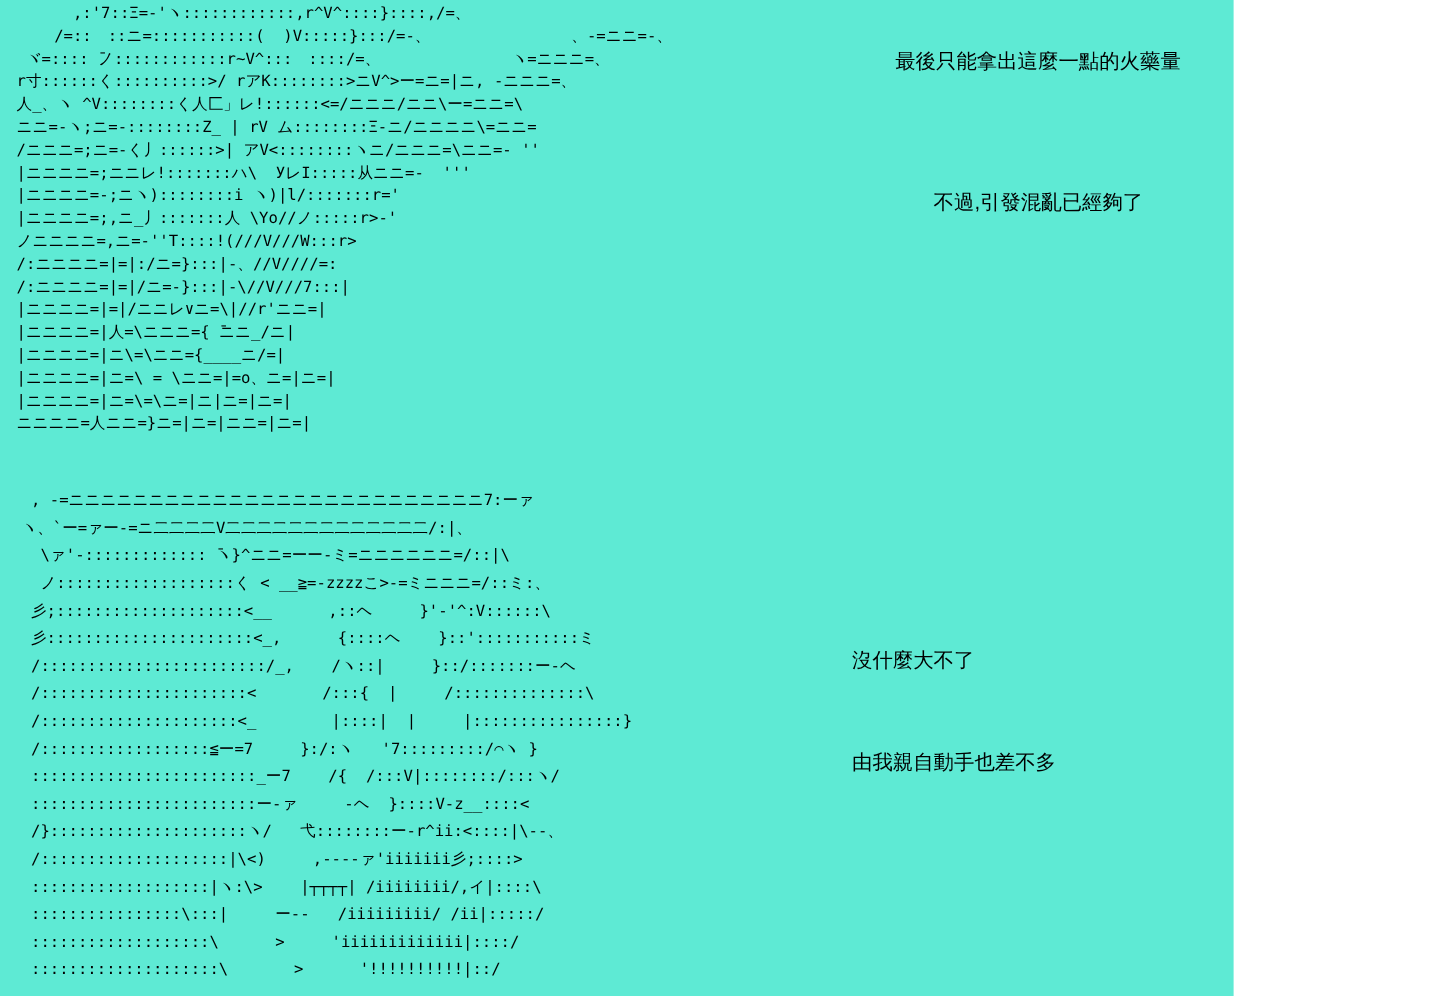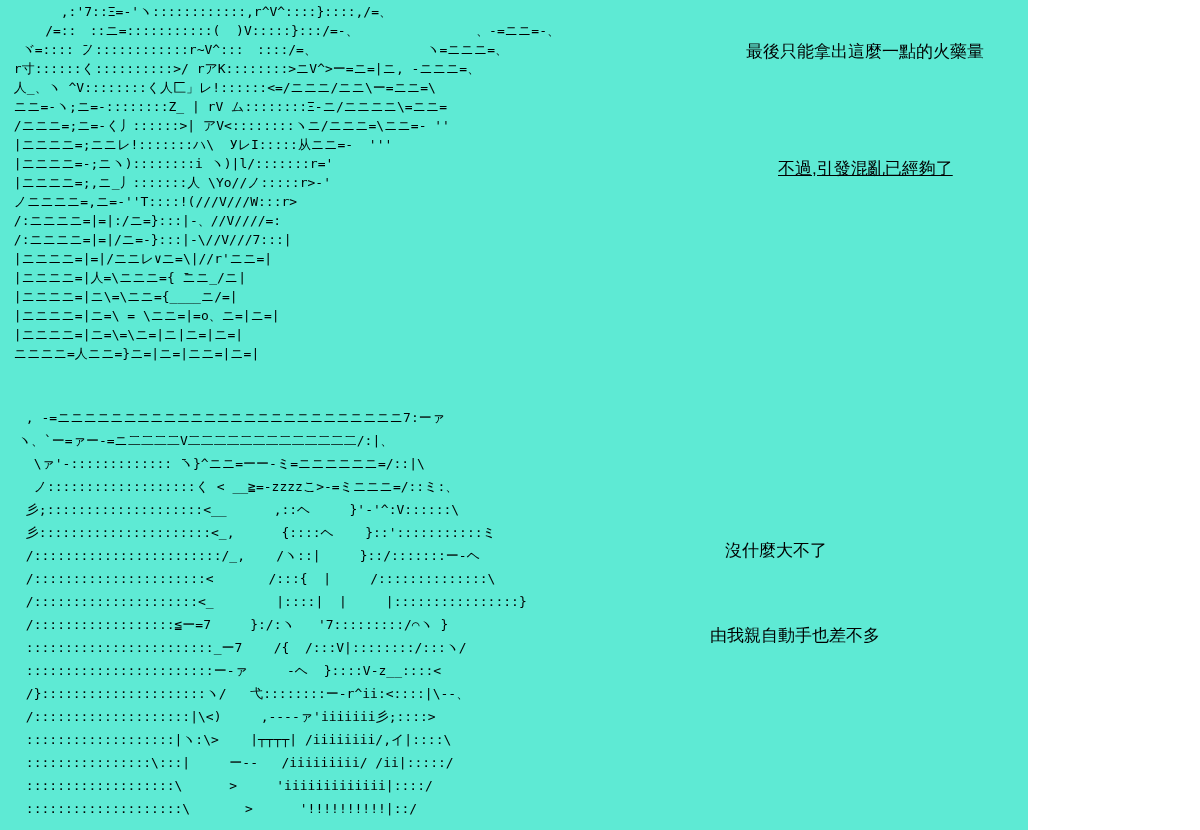--- a/index.html
+++ b/index.html
@@ -35,22 +35,22 @@
     line-height: 23px;
   }
   .dialogue {
     position: absolute;
     font-family: "Liberation Sans", sans-serif;
     font-size: 17px;
     color: #000000;
     white-space: nowrap;
   }
   .d1 { left: 746px; top: 20px; margin-top: 20px; }
-  .d2 { left: 778px; top: 157px; text-decoration: underline; }
-  .d3 { left: 710px; top: 539px; margin-left: 15px; }
+  .d2 { left: 778px; top: 157px; }
+  .d3 { left: 710px; top: 539px; }
   .d4 { left: 710px; top: 624px; }
 </style>
 </head>
 <body>
 
 <div class="page">
 
   <pre class="aa aa-top">       ,:'7::Ξ=-'ヽ::::::::::::,r^V^::::}::::,/=、
      /=::ゞ::ニ=:::::::::::(  )V:::::}:::/=-、               、-=ニニ=-、
   ヾ=:::: ̄ノ::::::::::::r~V^:::ゝ::::/=、              ヽ=ニニニ=、

